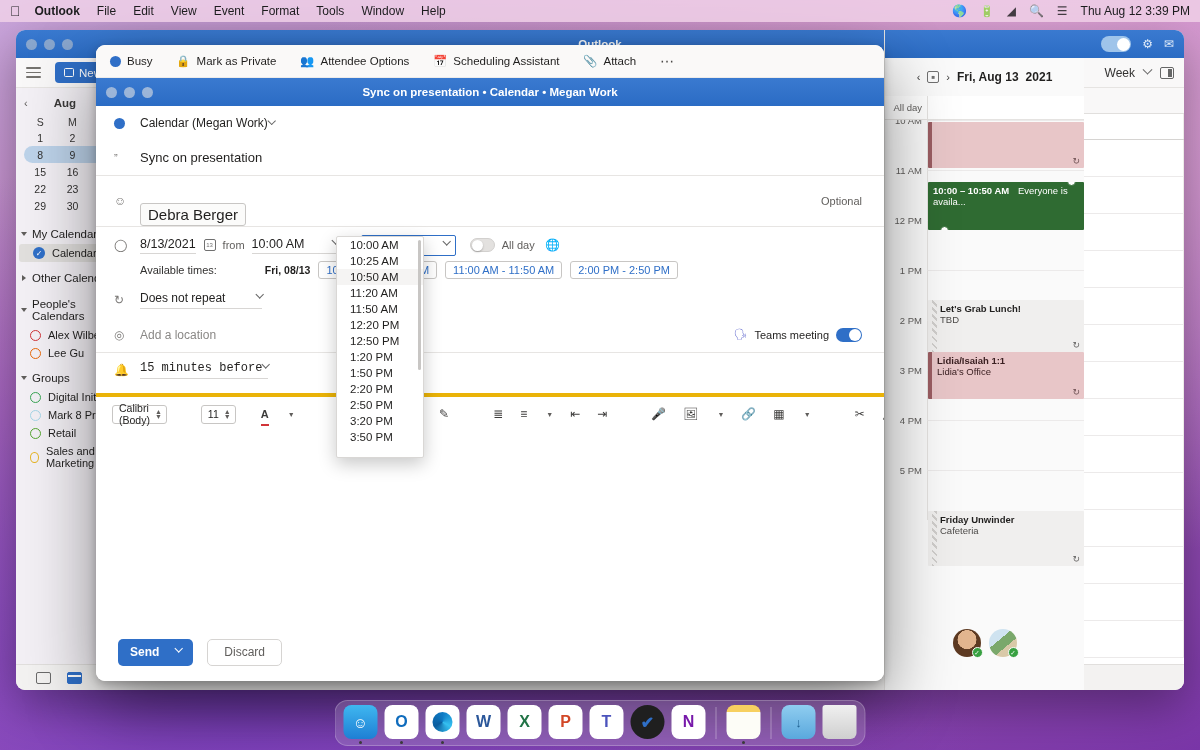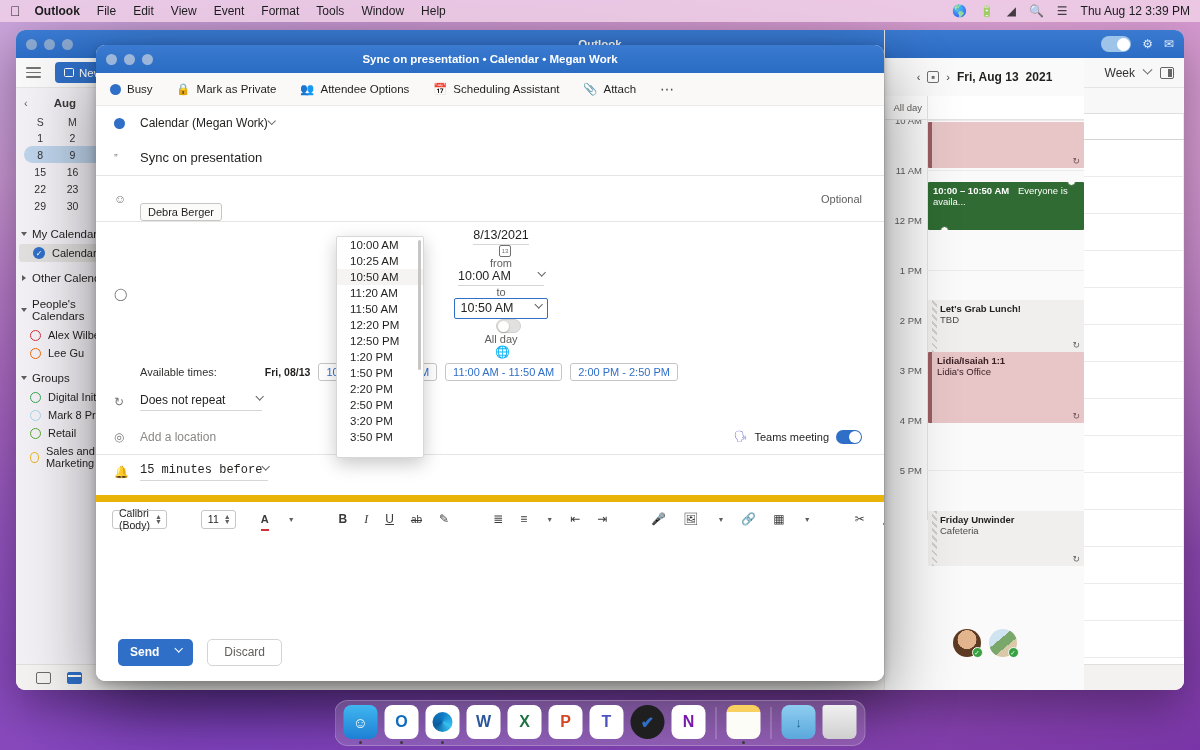--- a/index.html
+++ b/index.html
@@ -186,21 +186,21 @@
   .ellip { color:#4a4846; font-size:14px; letter-spacing:1px; }
 
   #cp-form { padding: 0 0 0 0; }
   .frow { display:flex; align-items:center; min-height:36px; padding: 0 22px 0 18px; position:relative;}
   .frow .lic { width:26px; display:flex; align-items:center; color:#797775; flex:0 0 26px;}
   .frow .fbody { flex:1; display:flex; align-items:center; }
   .uline { border-bottom:1px solid #e7e5e3; }
 
   .cal-pick { display:flex; align-items:center; gap:0; font-size:12px; color:#201f1e;}
   .title-input { font-size:13px; color:#201f1e; }
-  .pill { border:1px solid #c8c6c4; border-radius:3px; padding:2px 7px; font-size:11px;
+  .pill { border:1px solid #c8c6c4; border-radius:3px; padding:2px 7px; font-size:15px;
       background:#fbfbfa; color:#201f1e;margin-top:27px;}
   .optional { margin-left:auto; font-size:11px; color:#605e5c;}
 
   .dt-field { font-size:12.5px; color:#201f1e; }
   .dt-under { border-bottom:1px solid #d8d6d4; padding-bottom:2px; display:inline-block;}
   .lbl-sm { font-size:11px; color:#605e5c; margin: 0 7px;}
   .sel-box { border:1.6px solid #2f6fc7; border-radius:2px; padding:2px 6px 3px 6px;
      display:flex; align-items:center; gap:22px; font-size:12.5px;}
   .allday-toggle { width:25px;height:14px;border-radius:8px;background:#e3e1df; position:relative;
      border:1px solid #d2d0ce;}
@@ -211,21 +211,21 @@
   .avail-lbl { color:#323130; }
   .avail-date { color:#201f1e; font-weight:bold; font-size:10.5px;padding-left:40px;}
   .slot { border:1px solid #c8c6c4; border-radius:3px; padding:2px 7px; color:#2f6fc7; font-size:11px;
      background:#fff; white-space:nowrap;}
 
   .teams-right { margin-left:auto; display:flex; align-items:center; gap:7px; font-size:11px; color:#201f1e;}
   .teams-toggle { width:26px;height:14px;border-radius:8px;background:#2f6fc7; position:relative;}
   .teams-toggle::after{content:"";position:absolute;right:1px;top:1px;width:12px;height:12px;border-radius:50%;background:#fff;}
 
   
-  #fonttool { display:flex; align-items:center; gap:17px; padding: 7px 16px; border-top:7px solid #eab308;
+  #fonttool { display:flex; align-items:center; gap:17px; padding: 7px 16px; border-top:4px solid #eab308;
      margin-top:6px;}
   .fbox { border:1px solid #c8c6c4; border-radius:3px; height:19px; display:flex; align-items:center;
      padding: 0 4px 0 6px; font-size:10.5px; color:#201f1e; background:#fff; gap:5px;}
   .spin { display:flex; flex-direction:column; line-height:5px; font-size:7px; color:#605e5c;}
   .tbtn { width:21px; height:20px; display:inline-flex; align-items:center; justify-content:center;
      font-size:12px; color:#3b3a39; }
   .tsep { width:1px; height:16px; background:#e1dfdd; margin: 0 5px;}
   .capA { font-weight:bold; font-size:11px; position:relative; color:#3b3a39;}
   .capA::after { content:""; position:absolute; left:0; right:0; bottom:-2px; height:2.2px; background:#d13438;}
   .mini-chev { font-size:7px; color:#605e5c; margin-left:2px;}
@@ -544,21 +544,21 @@
       </div>
 
       <div class="ev ev-grey" style="top:180px;height:52px;">
         <span class="inner" style="display:block;">
           <span class="t">Let's Grab Lunch!</span>
           <span class="s" style="display:block;color:#4d4b49;">TBD</span>
         </span>
         <span class="rep">↻</span>
       </div>
 
-      <div class="ev ev-pink" style="top:232px;height:71px;">
+      <div class="ev ev-pink" style="top:232px;height:47px;">
         <span class="t">Lidia/Isaiah 1:1</span>
         <span class="s" style="display:block;">Lidia's Office</span>
         <span class="rep">↻</span>
       </div>
 
       <div class="ev ev-grey" style="top:391px;height:55px;">
         <span class="inner" style="display:block;">
           <span class="t">Friday Unwinder</span>
           <span class="s" style="display:block;color:#4d4b49;">Cafeteria</span>
         </span>
@@ -573,53 +573,53 @@
       <span class="pres">✓</span>
     </span>
     <span class="avatar">
       <span class="face" style="display:block;background:linear-gradient(140deg,#cfe3f0 0 38%, #7aa86b 38% 62%, #d9c9a8 62% 100%);"></span>
       <span class="pres">✓</span>
     </span>
   </div>
 </div>
 
 <div id="compose">
+  <div id="cp-ribbon">
+    <span class="rb">
+      <span class="dot"></span>
+      <span>Busy</span>
+    </span>
+    <span class="rb">
+      <span class="ico">🔒</span>
+      <span>Mark as Private</span>
+    </span>
+    <span class="rb">
+      <span class="ico">👥</span>
+      <span>Attendee Options</span>
+    </span>
+    <span class="rb">
+      <span class="ico">📅</span>
+      <span>Scheduling Assistant</span>
+    </span>
+    <span class="rb">
+      <span class="ico">📎</span>
+      <span>Attach</span>
+    </span>
+    <span class="ellip">⋯</span>
+  </div>
+
   <div id="cp-title">
     <span class="traffic">
       <i class="tl"></i>
       <i class="tl"></i>
       <i class="tl"></i>
     </span>
     <span class="bt">Sync on presentation • Calendar • Megan Work</span>
   </div>
 
-  <div id="cp-ribbon">
-    <span class="rb">
-      <span class="dot"></span>
-      <span>Busy</span>
-    </span>
-    <span class="rb">
-      <span class="ico">🔒</span>
-      <span>Mark as Private</span>
-    </span>
-    <span class="rb">
-      <span class="ico">👥</span>
-      <span>Attendee Options</span>
-    </span>
-    <span class="rb">
-      <span class="ico">📅</span>
-      <span>Scheduling Assistant</span>
-    </span>
-    <span class="rb">
-      <span class="ico">📎</span>
-      <span>Attach</span>
-    </span>
-    <span class="ellip">⋯</span>
-  </div>
-
   <div id="cp-form">
     <div class="frow" style="min-height:34px;">
       <span class="lic">
         <i style="width:11px;height:11px;border-radius:50%;background:#2f6fc7;display:block;"></i>
       </span>
       <span class="fbody cal-pick">
         <span>Calendar (Megan Work)</span>
         <span class="chev" style="transform:rotate(45deg) translate(-1px,-2px);width:6px;height:6px;"></span>
       </span>
     </div>
@@ -634,21 +634,21 @@
     <div class="frow uline">
       <span class="lic">☺</span>
       <span class="fbody">
         <span class="pill">Debra Berger</span>
         <span class="optional">Optional</span>
       </span>
     </div>
 
     <div class="frow" style="min-height:30px;padding-top:6px;">
       <span class="lic">◯</span>
-      <span class="fbody" style="gap:0;flex-direction:column;">
+      <span class="fbody" style="gap:0;">
         <span class="dt-field dt-under">8/13/2021</span>
         <span class="sq-icon" style="margin-left:8px;">13</span>
         <span class="lbl-sm">from</span>
         <span class="dt-field dt-under" style="min-width:86px;display:inline-flex;justify-content:space-between;align-items:center;">
           <span>10:00 AM</span>
           <span class="chev" style="width:6px;height:6px;transform:rotate(45deg) translate(-2px,-3px);"></span>
         </span>
         <span class="lbl-sm">to</span>
         <span class="sel-box">
           <span>10:50 AM</span>

